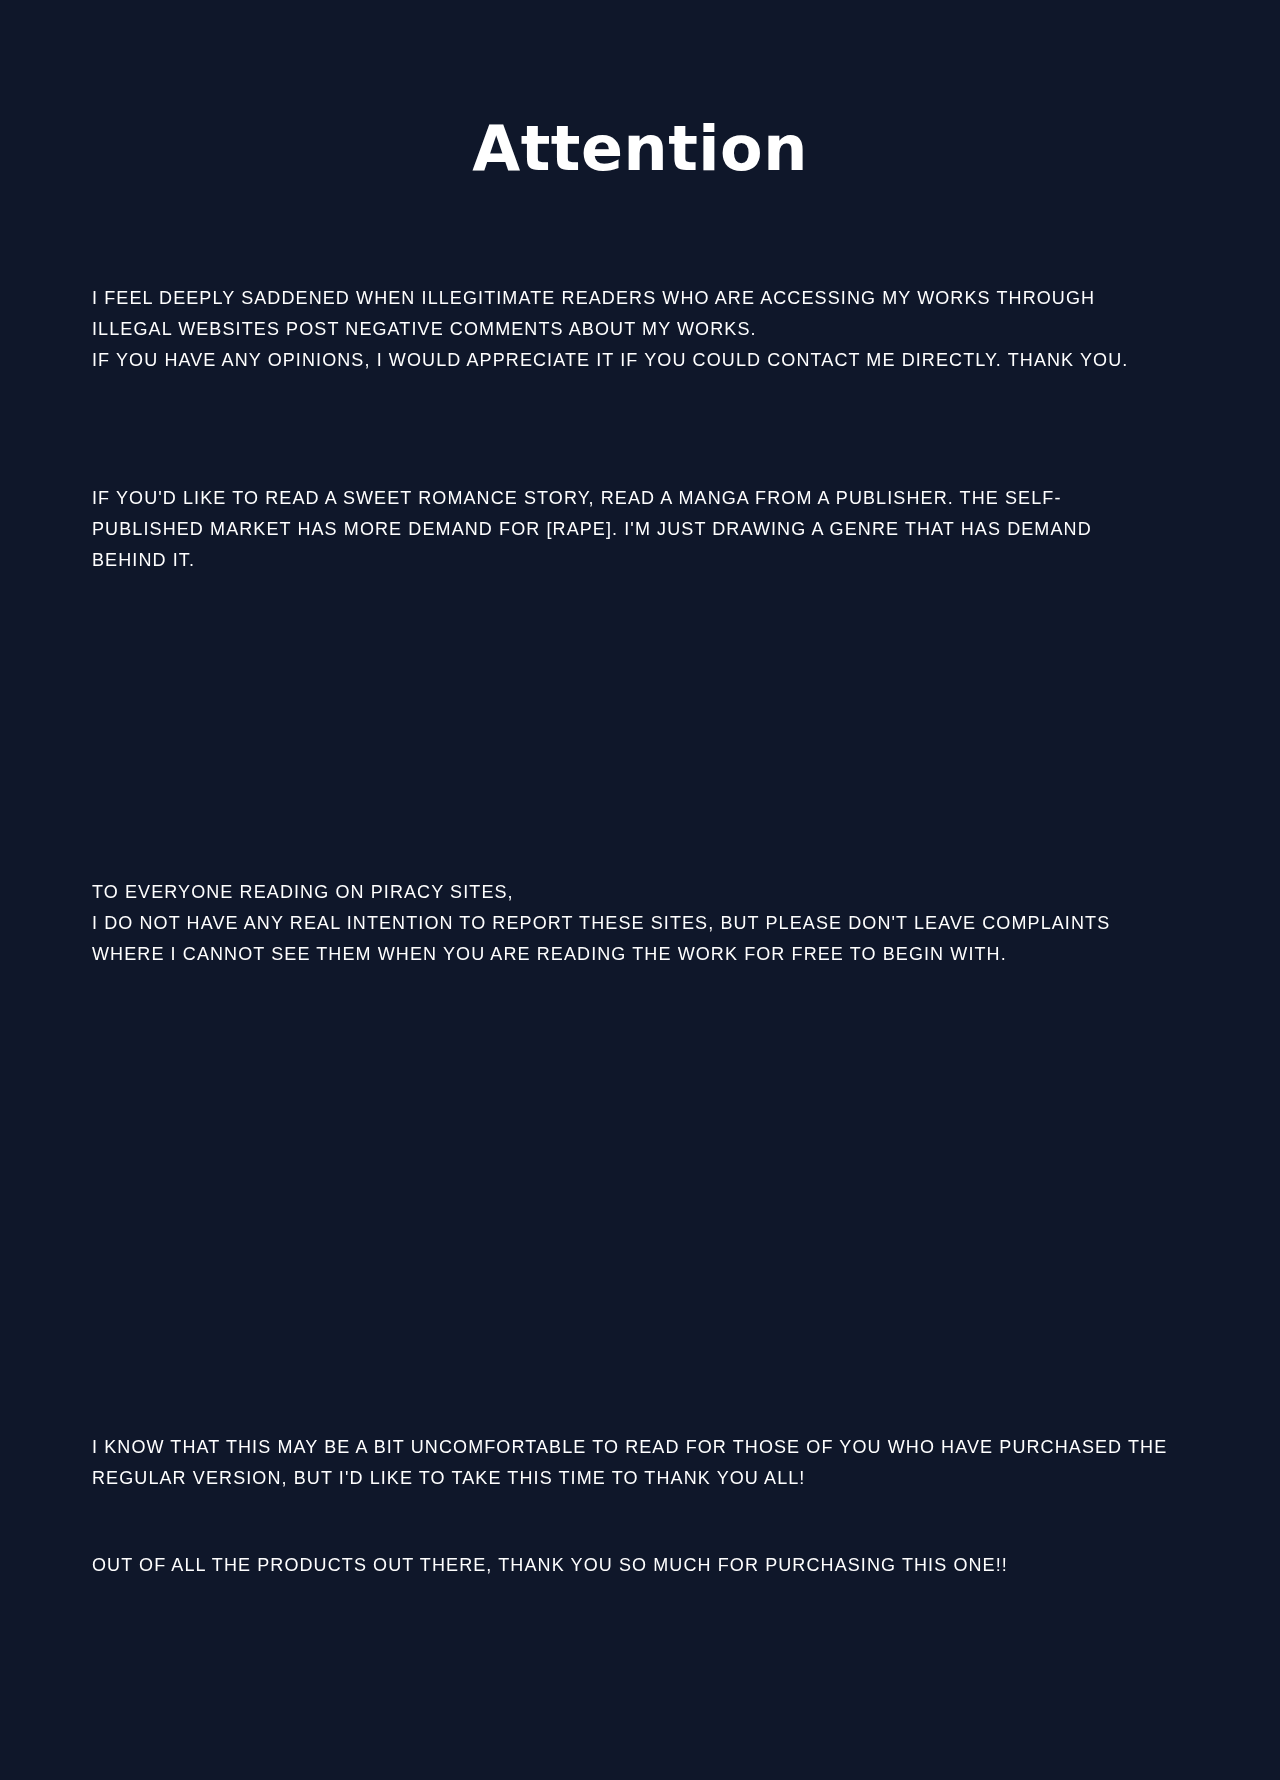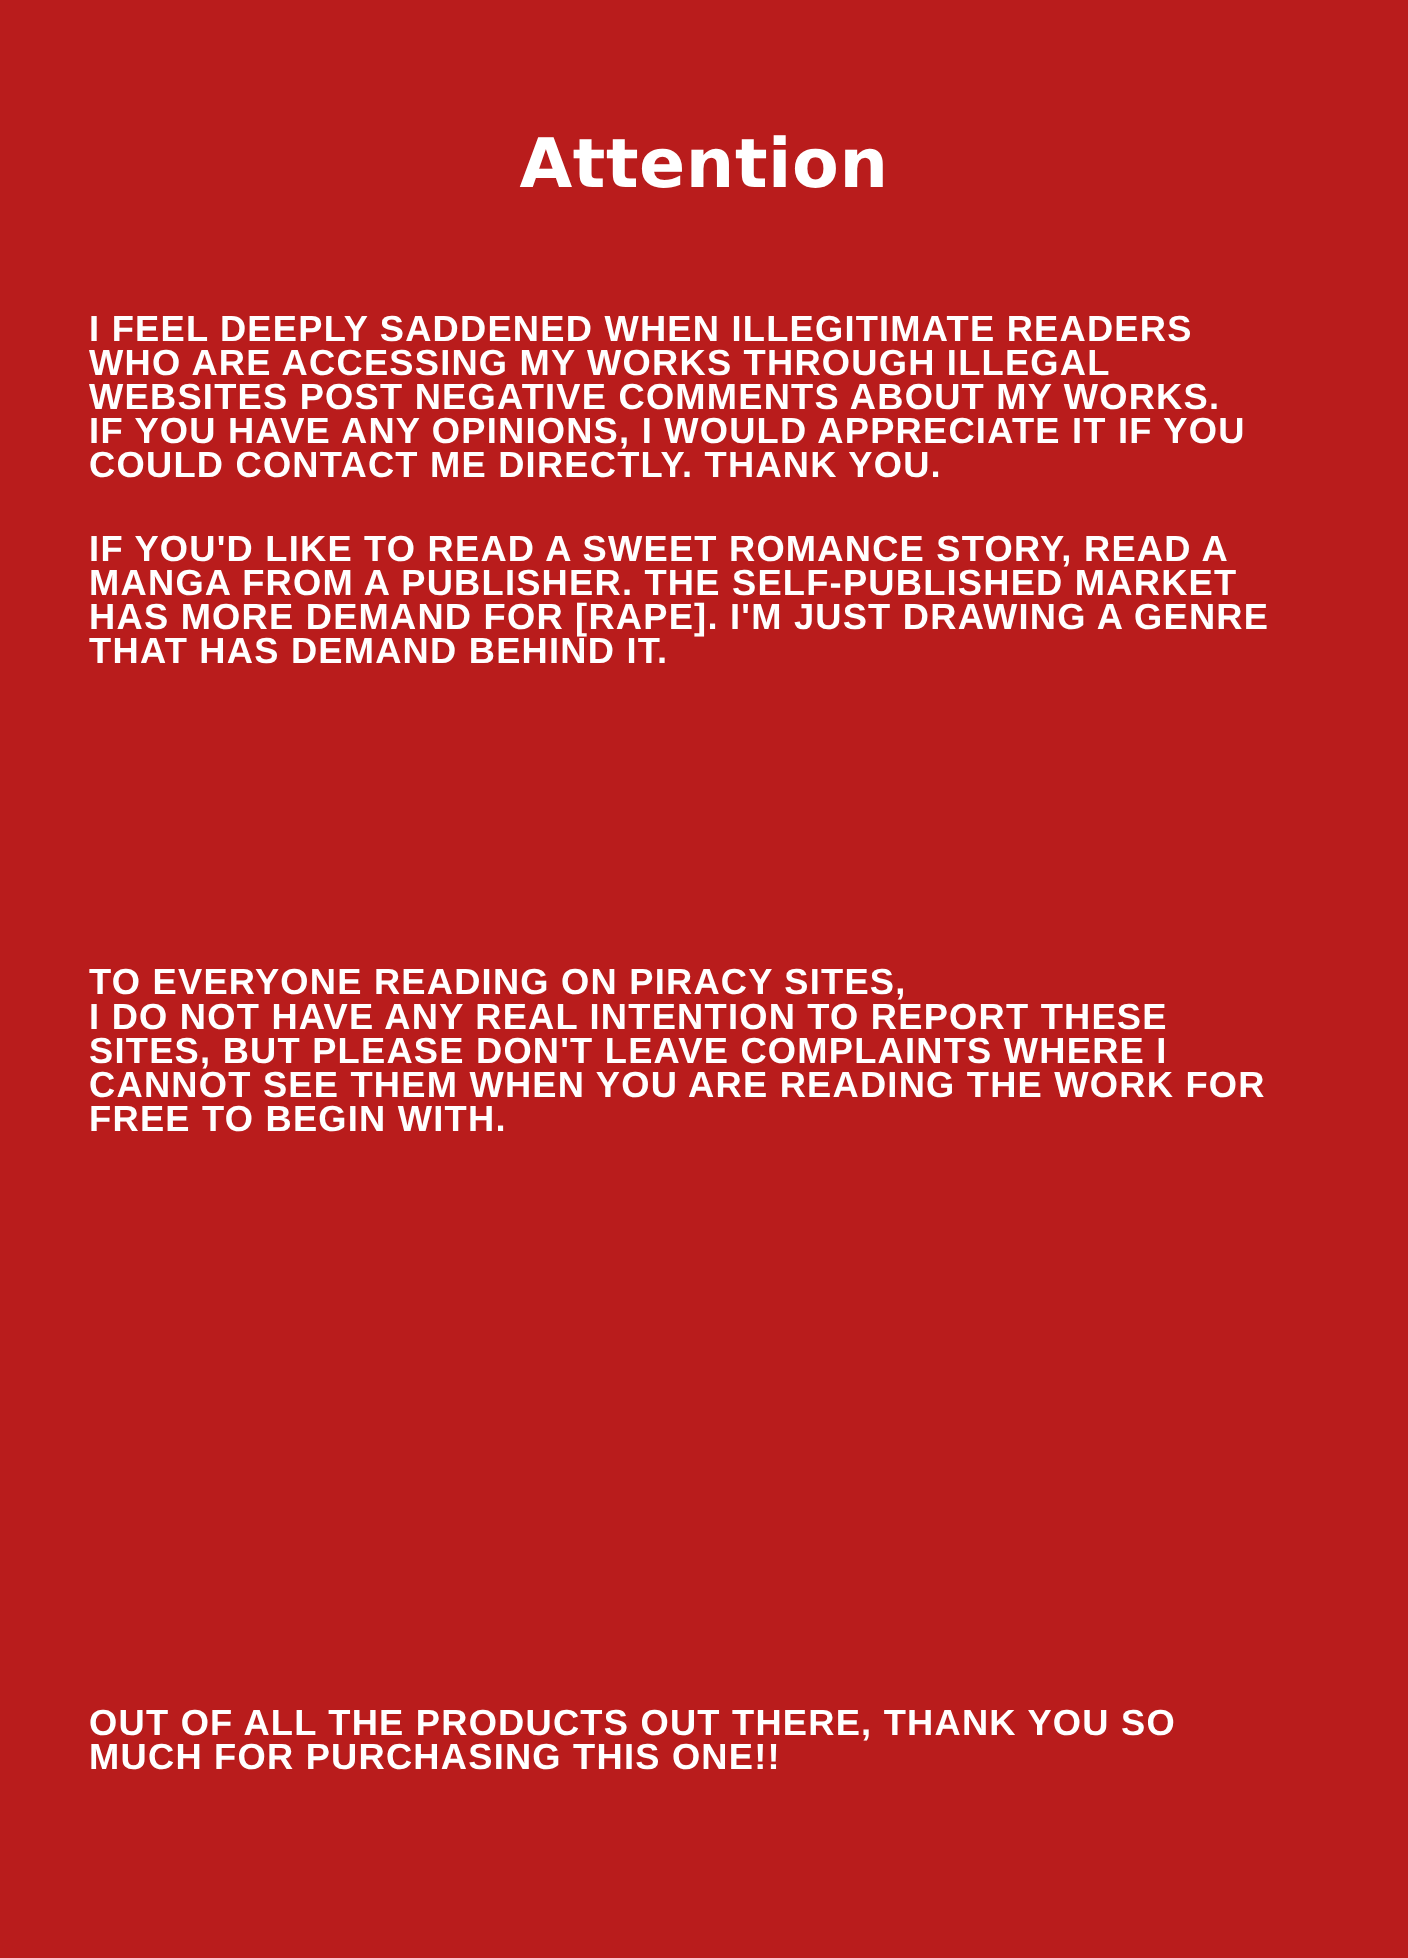--- a/index.html
+++ b/index.html
@@ -10,44 +10,44 @@
     width: 1280px;
     height: 1780px;
     background: #000000;
     font-family: "DejaVu Sans", sans-serif;
     overflow: hidden;
   }
   .page {
     position: relative;
     width: 1280px;
     height: 1780px;
-    background: #b91c1c;
+    background: #0f172a;
     box-sizing: border-box;
   }
   .title {
     position: absolute;
     top: 118px;
     left: 0;
     width: 1280px;
     text-align: center;
     color: #ffffff;
     font-family: "DejaVu Sans", sans-serif;
     font-weight: bold;
     font-size: 62px;
     letter-spacing: 0.5px;
     line-height: 1;
   }
   .block {
     position: absolute;
-    left: 81px;
+    left: 92px;
     width: 1080px;
     color: #ffffff;
     font-family: "Liberation Sans", sans-serif;
-    font-weight: bold;
-    font-size: 33px;
+    font-weight: normal;
+    font-size: 18px;
     line-height: 31px;
     letter-spacing: 1.1px;
     text-transform: uppercase;
     white-space: pre-line;
   }
   .block.b1 { top: 283px; }
   .block.b2 { top: 483px; }
   .block.b3 { top: 877px; }
   .block.b4 { top: 1065px; }
   .block.b5 { top: 1432px; }
@@ -62,16 +62,17 @@
 
   <div class="block b1">I feel deeply saddened when illegitimate readers who are accessing my works through illegal websites post negative comments about my works.
 If you have any opinions, I would appreciate it if you could contact me directly. Thank you.</div>
 
   <div class="block b3">To everyone reading on piracy sites,
 I do not have any real intention to report these sites, but please don't leave complaints where I cannot see them when you are reading the work for free to begin with.</div>
 
   <div class="block b2">If you'd like to read a sweet romance story, read a manga from a publisher. The self-published market has more demand for [rape]. I'm just drawing a genre that has demand behind it.</div>
 
 
+  <div class="block b5">I know that this may be a bit uncomfortable to read for those of you who have purchased the regular version, but I'd like to take this time to thank you all!</div>
 
   <div class="block b6">Out of all the products out there, thank you so much for purchasing this one!!</div>
 
 </div>
 
 </body></html>

